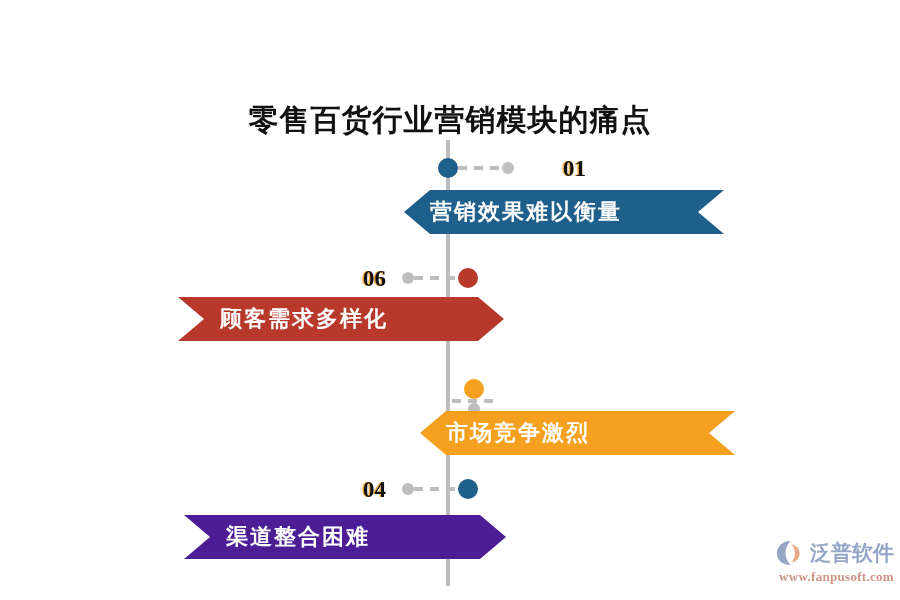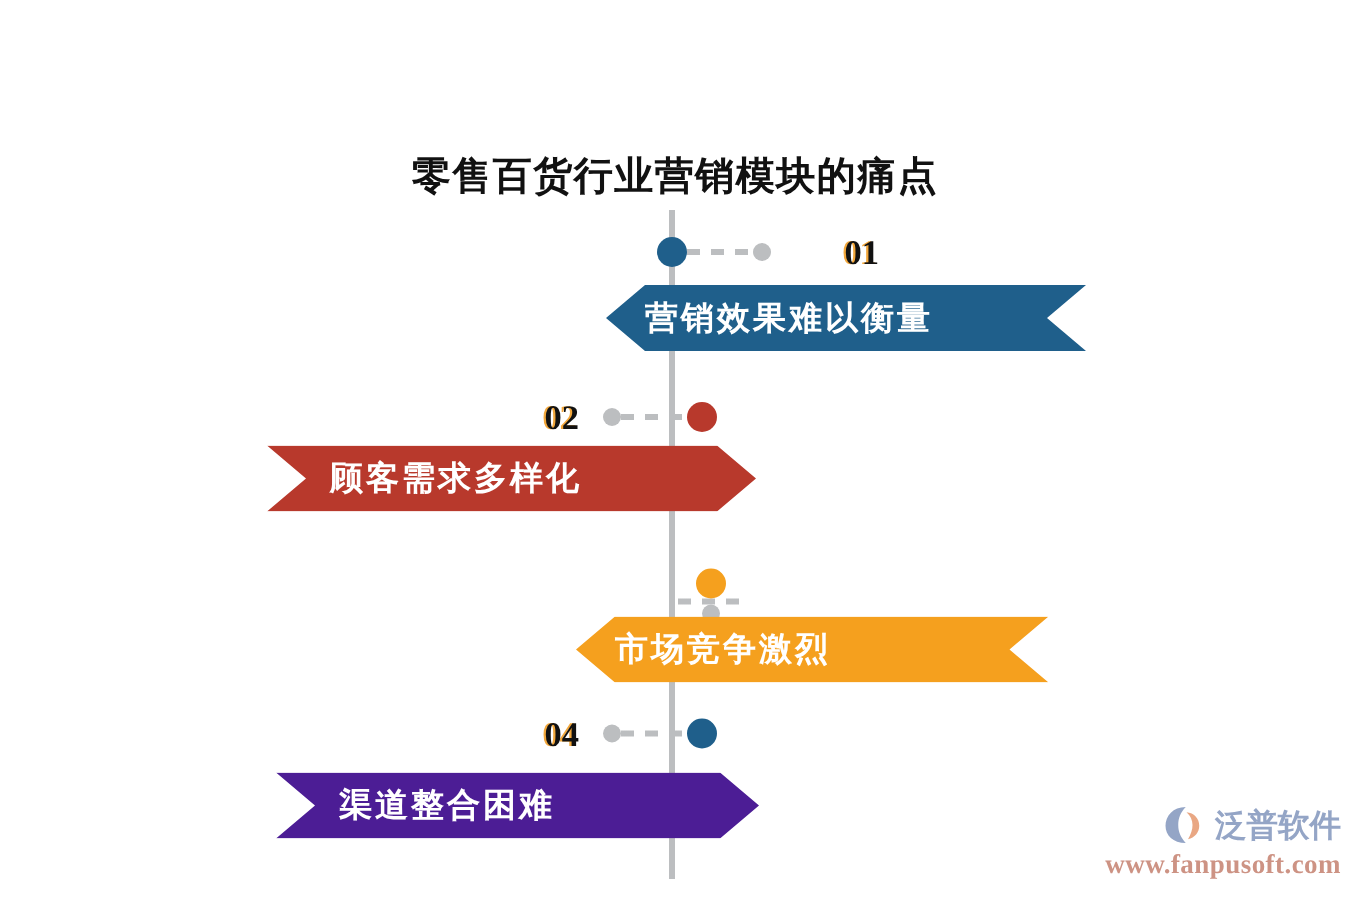--- a/index.html
+++ b/index.html
@@ -21,21 +21,21 @@
     background: #ffffff;
   }
 
   
   .chart-title {
     position: absolute;
     left: 0;
     top: 100px;
     width: 900px;
     text-align: center;
-    font-size: 26px;
+    font-size: 30px;
     font-weight: bold;
     color: #111111;
     letter-spacing: 1px;
     white-space: nowrap;
   }
 
   
   .timeline-spine {
     position: absolute;
     left: 446px;
@@ -178,21 +178,21 @@
     font-size: 21px;
     font-weight: bold;
     color: #8c9ec2;
     letter-spacing: 0px;
     line-height: 1;
     white-space: nowrap;
   }
   .wm-url {
     margin-top: 3px;
     font-family: "Liberation Serif", "DejaVu Serif", serif;
-    font-size: 18px;
+    font-size: 13px;
     font-weight: bold;
     color: #c98a7a;
     letter-spacing: 0.3px;
     white-space: nowrap;
   }
 </style>
 </head>
 <body>
 
 <div id="infographic">
@@ -205,35 +205,35 @@
       <div class="connector to-right" style="top: 157px;">
         <span class="dot-main" style="background: rgb(31, 95, 139);"></span>
         <span class="dash-line"></span>
         <span class="dot-small"></span>
         <span class="step-number num-right">01</span>
       </div>
       <div class="banner point-left" style="left: 404px; top: 190px; width: 320px; background: rgb(31, 95, 139);">
         <span class="banner-label">营销效果难以衡量</span>
       </div>
       <div class="connector to-left" style="top: 267px;">
-        <span class="step-number num-left">02</span>
+        <span class="step-number num-left">06</span>
         <span class="dot-small"></span>
         <span class="dash-line"></span>
         <span class="dot-main" style="background: rgb(184, 57, 44);"></span>
       </div>
       <div class="banner point-right" style="left: 178px; top: 297px; width: 326px; background: rgb(184, 57, 44);">
         <span class="banner-label">顾客需求多样化</span>
       </div>
       <div class="connector to-right" style="top: 379px; flex-direction: column;">
         <span class="dot-main" style="background: rgb(245, 160, 30);"></span>
         <span class="dash-line"></span>
         <span class="dot-small"></span>
         <span class="step-number num-right">03</span>
       </div>
-      <div class="banner point-left" style="left: 384px; top: 411px; width: 315px; background: rgb(245, 160, 30);">
+      <div class="banner point-left" style="left: 420px; top: 411px; width: 315px; background: rgb(245, 160, 30);">
         <span class="banner-label">市场竞争激烈</span>
       </div>
       <div class="connector to-left" style="top: 478px; text-align: center;">
         <span class="step-number num-left">04</span>
         <span class="dot-small"></span>
         <span class="dash-line"></span>
         <span class="dot-main" style="background: rgb(31, 95, 139);"></span>
       </div>
       <div class="banner point-right" style="left: 184px; top: 515px; width: 322px; background: #4c1d95;">
         <span class="banner-label">渠道整合困难</span>

